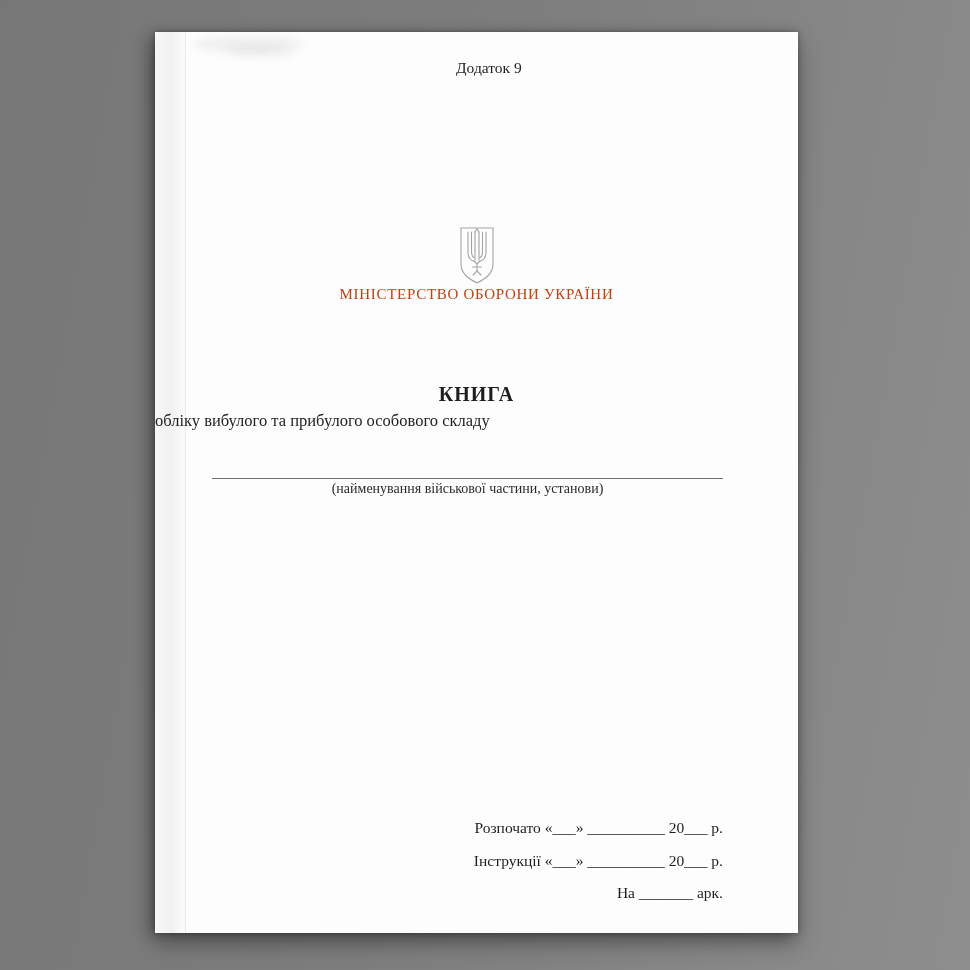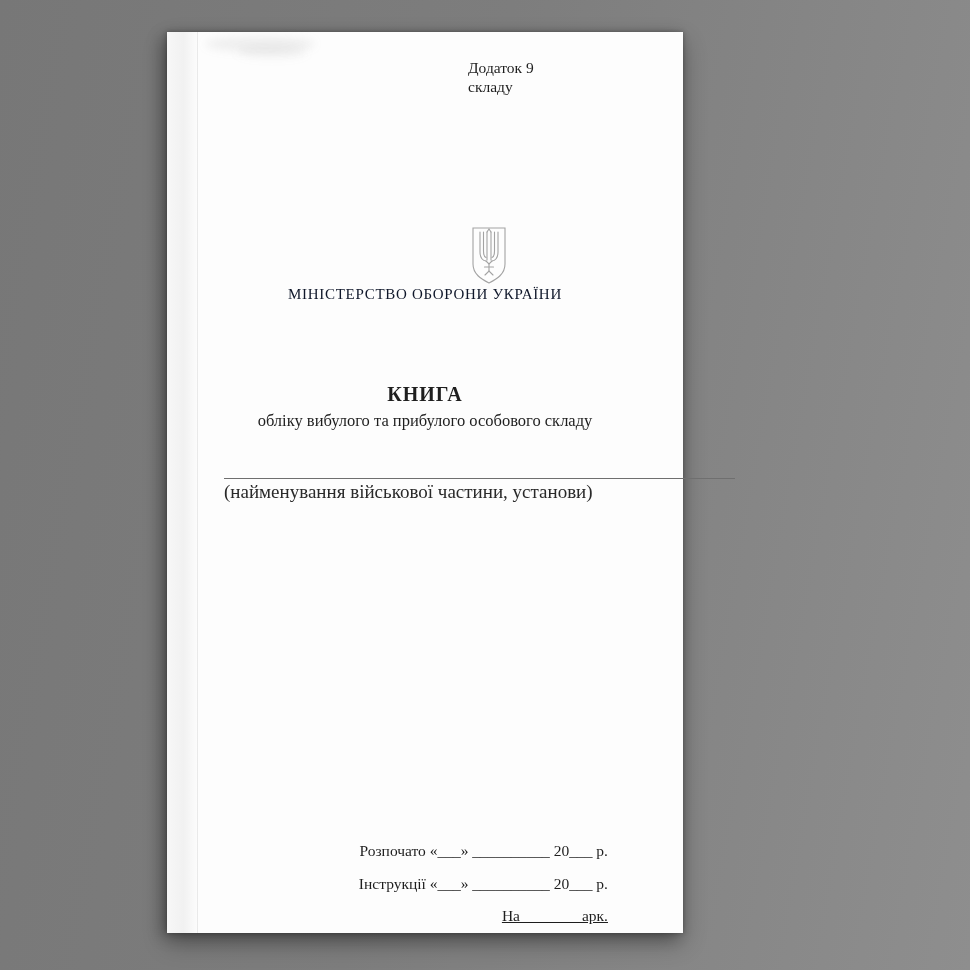--- a/index.html
+++ b/index.html
@@ -11,23 +11,23 @@
     font-family: "Liberation Serif", serif;
   }
   .backdrop {
     position: relative;
     width: 970px;
     height: 970px;
     background: linear-gradient(100deg, #777777 0%, #7d7d7d 45%, #8e8e8e 100%);
   }
   .page {
     position: absolute;
-    left: 167px;
+    left: 155px;
     top: 32px;
-    width: 516px;
+    width: 643px;
     height: 901px;
     background: #fdfdfd;
     box-shadow: 0 0 5px rgba(0,0,0,0.30), 0 10px 22px rgba(0,0,0,0.30), -6px 4px 14px rgba(0,0,0,0.22);
     color: #1e1e1e;
   }
   .spine-strip {
     position: absolute;
     left: 0; top: 0;
     width: 30px; height: 100%;
     background: linear-gradient(90deg, #f7f7f7 0%, #f1f1f1 55%, #fcfcfc 100%);
@@ -64,76 +64,74 @@
     width: 40px;
     height: 60px;
   }
   .ministry {
     position: absolute;
     left: 0; top: 254px;
     width: 100%;
     text-align: center;
     font-size: 15px;
     letter-spacing: 0.7px;
-    color: #0f172a;
+    color: #c2410c;
   }
   .book-title {
     position: absolute;
     left: 0; top: 351px;
     width: 100%;
     text-align: center;
     font-size: 20px;
     font-weight: bold;
     letter-spacing: 1px;
   }
   .book-subtitle {
     position: absolute;
     left: 0; top: 379px;
     width: 100%;
-    text-align: center;
+    text-align: left;
     font-size: 16.5px;
   }
   .unit-rule {
     position: absolute;
     left: 57px; top: 446px;
     width: 511px;
     border-top: 1px solid #6f6f6f;
   }
   .unit-caption {
     position: absolute;
     left: 57px; top: 449px;
     width: 511px;
-    text-align: left;
-    font-size: 19px;
+    text-align: center;
+    font-size: 14px;
     color: #2a2a2a;
   }
   .footer-line {
     position: absolute;
     right: 75px;
     font-size: 15.5px;
     white-space: nowrap;
-    margin-top: 23px;
   }
   .footer-started  { top: 787px; }
   .footer-finished { top: 820px; }
-  .footer-sheets   { top: 852px; text-decoration: underline; }
+  .footer-sheets   { top: 852px; }
 </style>
 </head>
 <body>
 
 <div class="backdrop">
   <div class="page">
 
     <div class="spine-strip"></div>
     <div class="smudge1"></div>
     <div class="smudge2"></div>
 
     <div class="annex-note">
       <div>Додаток 9</div>
-      <div>складу</div>
     </div>
 
     <svg class="emblem" viewBox="0 0 40 60" fill="none" stroke="#a3a3a3" stroke-width="1.1" stroke-linecap="round">
       <path d="M4 2 H36 V38 C36 48 28 53 20 57 C12 53 4 48 4 38 Z"></path>
       <path d="M11 6 V26 C11 32 14 35 17 35"></path>
       <path d="M29 6 V26 C29 32 26 35 23 35"></path>
       <path d="M14.5 6 V25 C14.5 29 15.5 31 17 31.5"></path>
       <path d="M25.5 6 V25 C25.5 29 24.5 31 23 31.5"></path>
       <path d="M18 6 V34"></path>
       <path d="M22 6 V34"></path>

